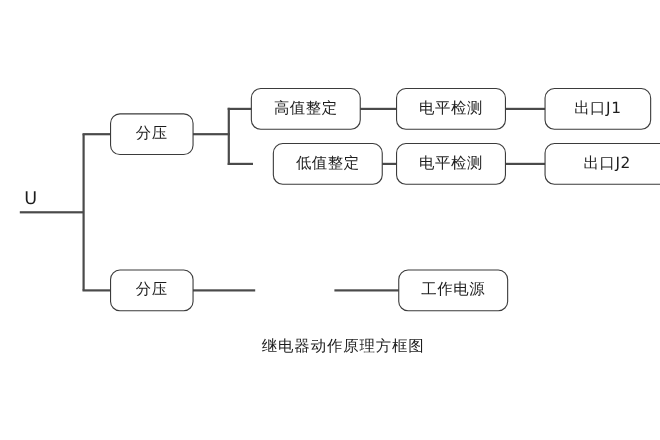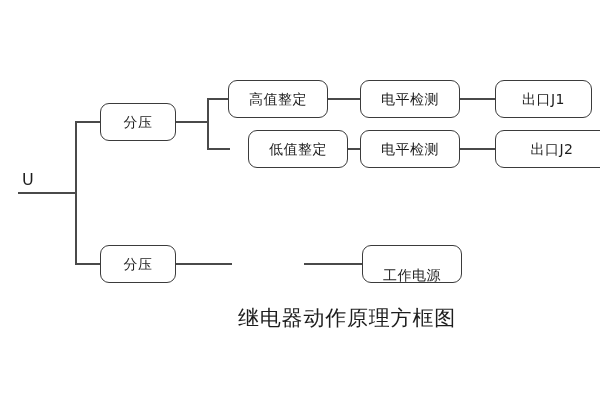--- a/index.html
+++ b/index.html
@@ -48,21 +48,21 @@
   .source-label {
     position: absolute;
     color: #1d1d1d;
     font-size: 16px;
     line-height: 1;
     z-index: 2;
   }
   .caption {
     position: absolute;
     color: #1d1d1d;
-    font-size: 21px;
+    font-size: 14px;
     letter-spacing: 0.8px;
     line-height: 1;
     white-space: nowrap;
     z-index: 2;
   }
 </style>
 </head>
 <body>
 
 <div id="canvas">
@@ -123,19 +123,19 @@
 
   <div class="node" style="left:495px; top:130px; width:114px; height:38px;">
     <span class="node-label">出口J2</span>
   </div>
 
   <div class="node" style="left:100px; top:245px; width:76px; height:38px;">
     <span class="node-label">分压</span>
   </div>
 
 
-  <div class="node" style="left:362px; top:245px; width:100px; height:38px;align-items:flex-end;">
+  <div class="node" style="left:362px; top:245px; width:100px; height:38px;">
     <span class="node-label">工作电源</span>
   </div>
 
   <div class="caption" style="left:238px; top:308px;">继电器动作原理方框图</div>
 
 </div>
 
 </body></html>

